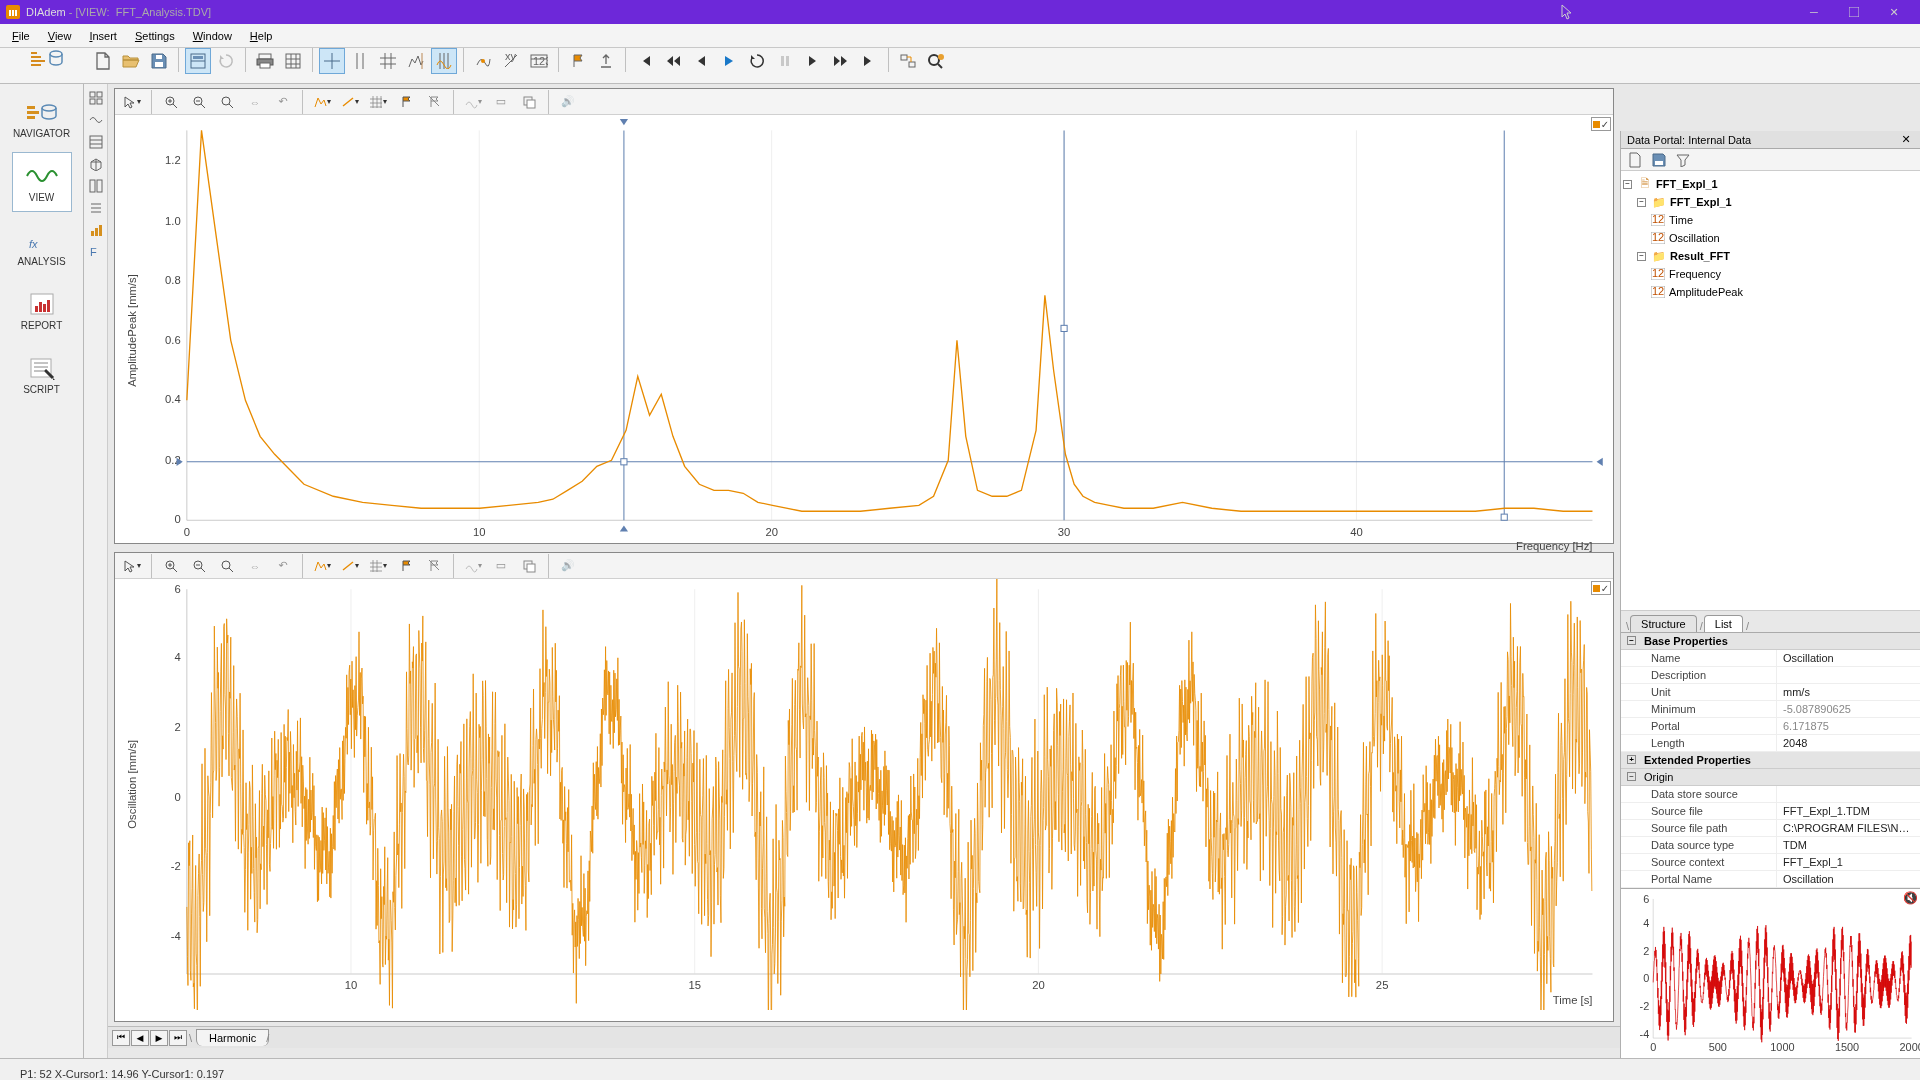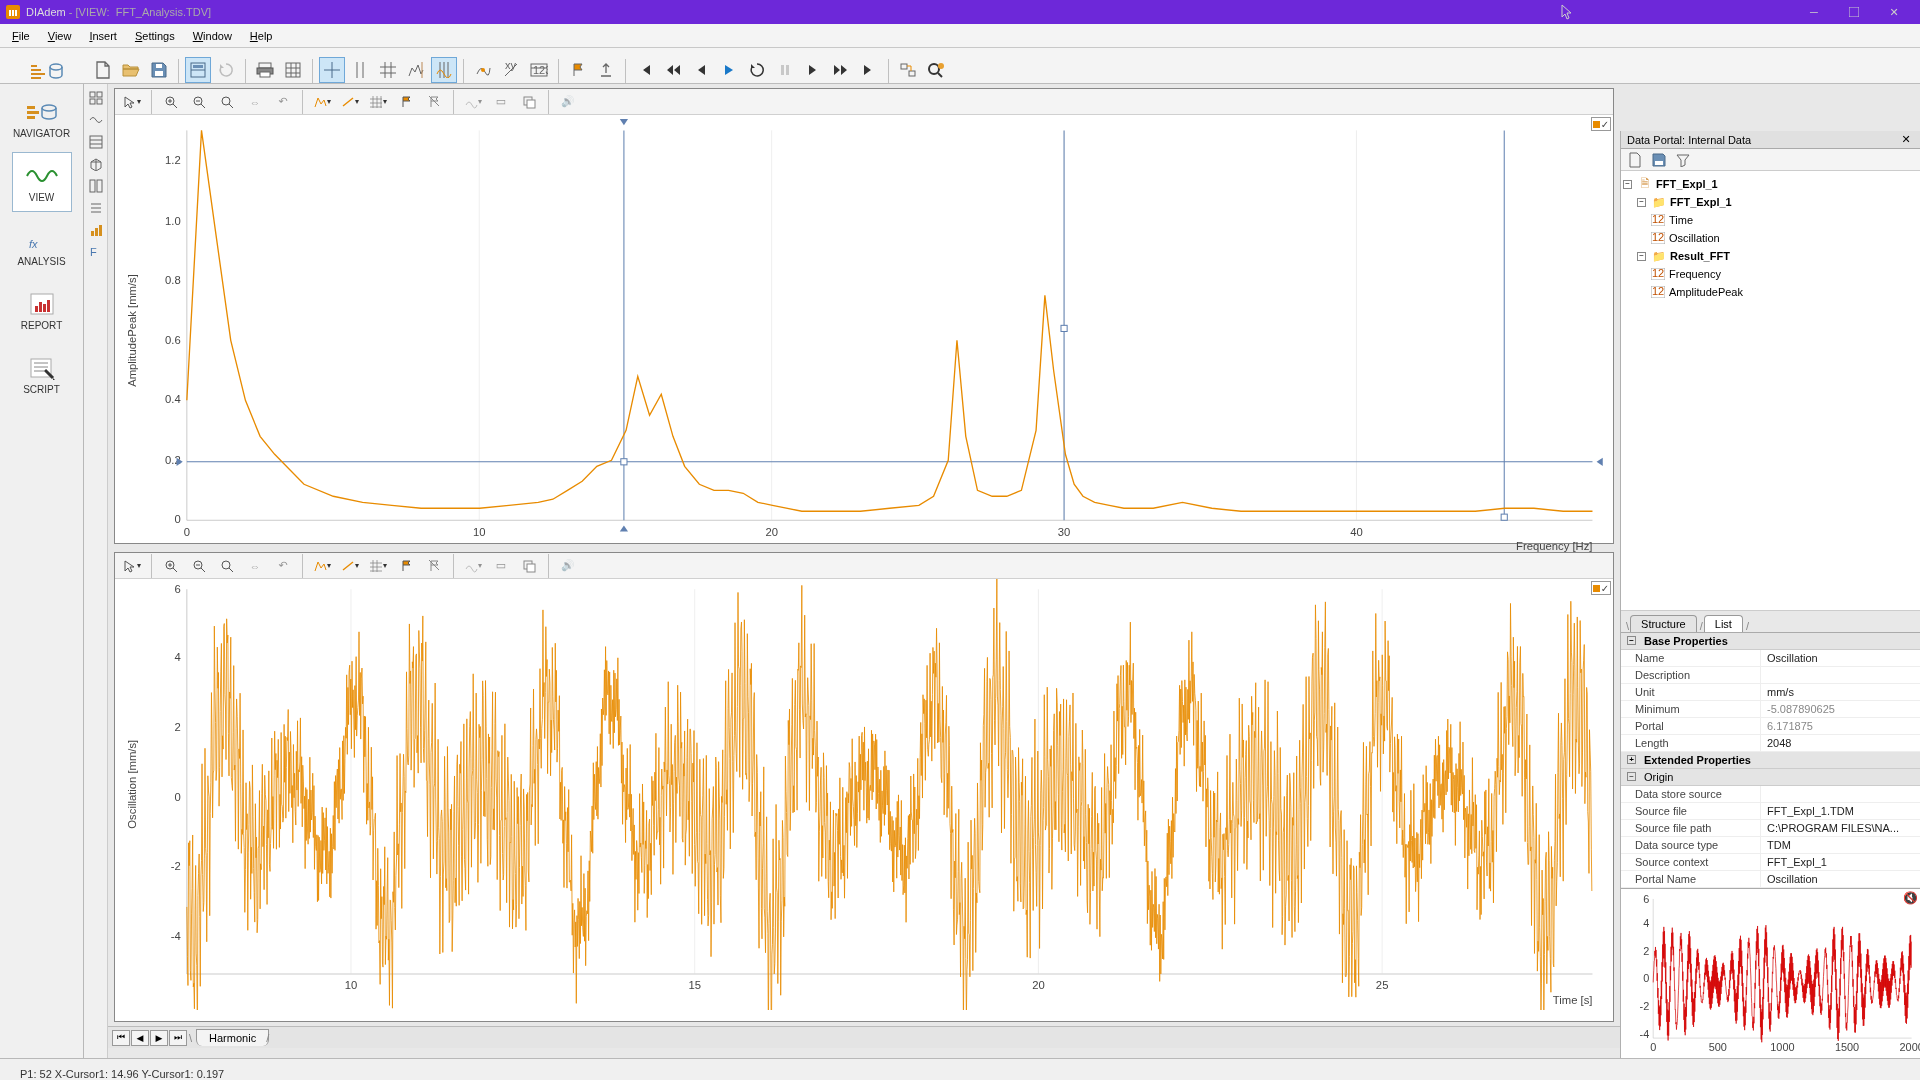--- a/index.html
+++ b/index.html
@@ -10,21 +10,21 @@
 .titlebar .app-icon::after { content:""; position:absolute; left:3px; bottom:3px; width:2px; height:6px; background:#fff; box-shadow: 3px 0 0 #fff, 6px 0 0 #fff; }
 .titlebar .title-text { flex: 0 0 auto; }
 .titlebar .title-doc { color: #aaa; }
 .titlebar .spacer { flex: 1; }
 .titlebar .winbtn { width: 40px; height: 24px; display:flex; align-items:center; justify-content:center; color:#ccc; }
 
 .menubar { height: 24px; background: #f4f4f4; border-bottom: 1px solid #c8c8c8; display:flex; align-items:center; padding: 0 4px; gap: 2px; }
 .menubar > div { padding: 3px 8px; }
 .menubar u { text-decoration: underline; }
 
-.maintoolbar { height: 36px; background: #f4f4f4; border-bottom: 1px solid #bcbcbc; display:flex; align-items:flex-end; padding: 0 4px; gap: 2px; }
+.maintoolbar { height: 36px; background: #f4f4f4; border-bottom: 1px solid #bcbcbc; display:flex; align-items:flex-start; padding: 0 4px; gap: 2px; }
 .tbtn { width: 26px; height: 26px; display:flex; align-items:center; justify-content:center; border: 1px solid transparent; color:#333; }
 .tbtn.active { background: #cde6f7; border: 1px solid #6fa8d8; }
 .tsep { width: 1px; height: 24px; background: #c0c0c0; margin: 0 4px; }
 
 .app-body { display: flex; height: calc(100% - 24px - 24px - 36px - 22px); }
 
 .left-panel { width: 84px; background: #f0f0f0; border-right: 1px solid #b8b8b8; display:flex; flex-direction:column; align-items:center; padding-top: 2px; }
 .nav-item { width: 60px; height: 60px; margin: 2px 0; display:flex; flex-direction:column; align-items:center; justify-content:center; gap:2px; border: 1px solid transparent; }
 .nav-item.selected { background:#fff; border:1px solid #9ab8d0; }
 .nav-item .nav-icon { width:34px; height:28px; display:flex; align-items:center; justify-content:center; }
@@ -60,21 +60,21 @@
 .indent-1 { margin-left: 14px; }
 .indent-2 { margin-left: 28px; }
 
 .dp-tabs { height:22px; display:flex; align-items:flex-end; padding:0 4px; background:#e8e8e8; }
 .dp-tab { padding:2px 10px; border:1px solid #999; background:#e4e4e4; border-bottom:none; border-radius:4px 4px 0 0; margin-right:2px;}
 .dp-tab.active { background:#fff; }
 .dp-bslash { color:#888; margin:0 1px;}
 
 .prop-grid { background:#fff; border-top:1px solid #aaa; overflow:auto; height: 280px;}
 .prop-section { background:#e4e4e4; font-weight:bold; padding:2px 6px; border-bottom:1px solid #ccc; display:flex; align-items:center; gap:4px;}
-.prop-row { display:flex; border-bottom:1px solid #eee; }
+.prop-row { display:flex; border-bottom:1px solid #eee;padding-left:16px; }
 .prop-row .pk { width: 140px; padding:2px 6px 2px 14px; color:#444; border-right:1px solid #eee;}
 .prop-row .pv { flex:1; padding:2px 6px; color:#222; overflow:hidden; text-overflow:ellipsis; white-space:nowrap;}
 .prop-row .pv.gray { color:#888; }
 
 .preview { height: 170px; background:#fff; border-top:1px solid #aaa; position:relative;}
 .preview svg { width:100%; height:100%; }
 .mute { position:absolute; top:2px; right:2px; color:#888; font-size:12px;}
 
 .legend-box { position:absolute; right:2px; top:2px; width:20px; height:14px; background:#fff; border:1px solid #999; display:flex; align-items:center; justify-content:center; }
 .legend-box .sq { width:7px; height:7px; background:#e88b00; }

